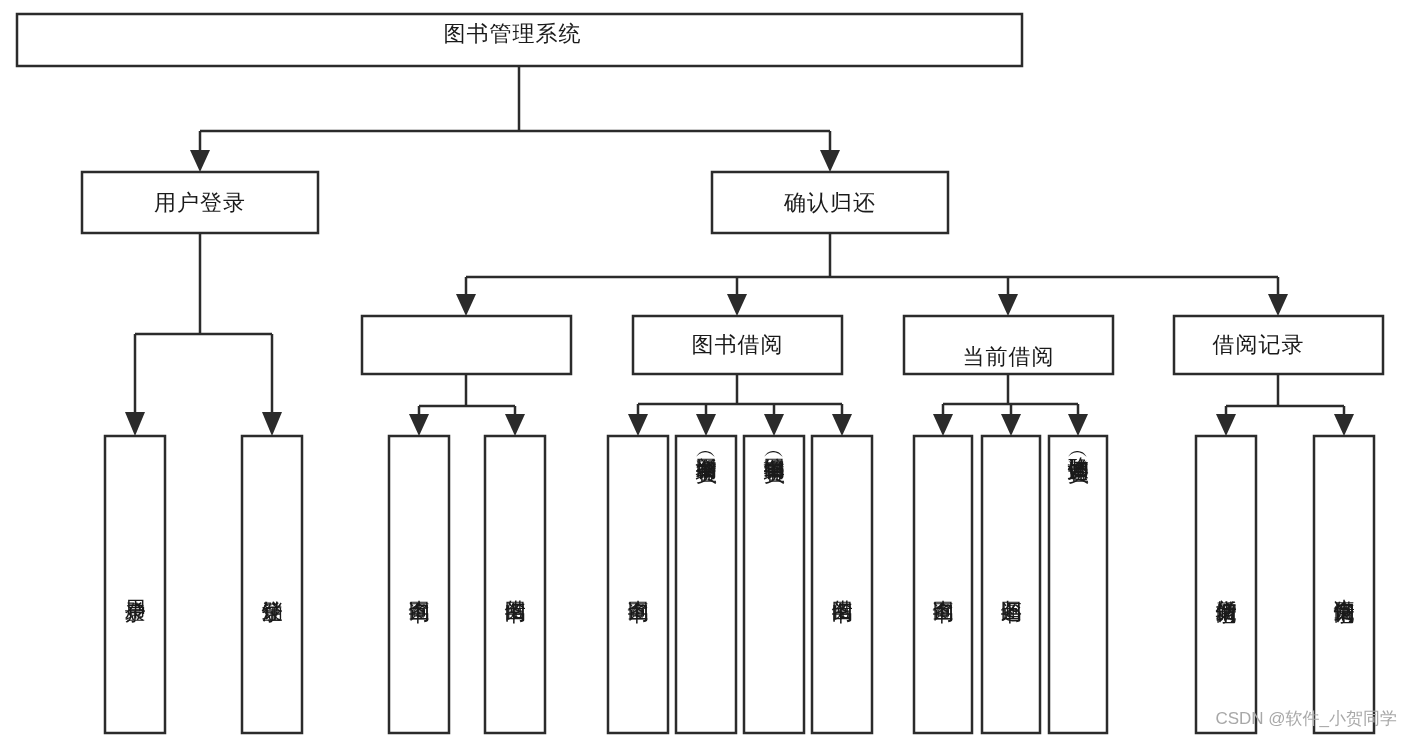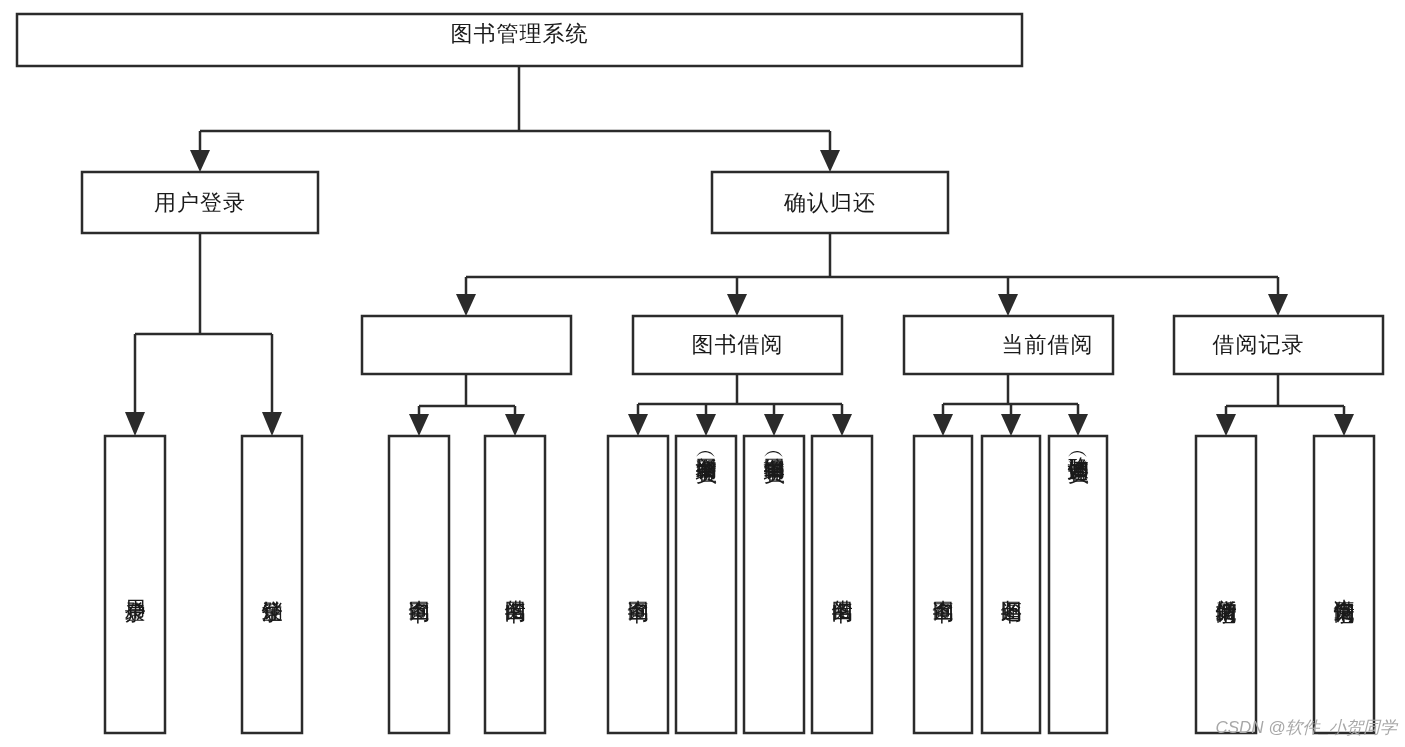--- a/index.html
+++ b/index.html
@@ -70,27 +70,26 @@
   .htext {
     font-family: "Liberation Sans", "DejaVu Sans", sans-serif;
     font-size: 22px;
     color: #1a1a1a;
     letter-spacing: 1px;
     white-space: nowrap;
   }
   #watermark {
     position: absolute;
     right: 8px;
-    bottom: 8px;
+    bottom: 17px;
     font-family: "Liberation Sans", "DejaVu Sans", sans-serif;
     font-size: 17px;
     color: #a8a8a8;
     white-space: nowrap;
     pointer-events: none;
-    font-style: italic;
   }
 </style>
 </head>
 <body>
 
 <div id="diagram-root">
 
   <svg id="tree-svg" viewBox="0 0 1405 747">
 
     <rect class="node-box" x="17" y="14" width="1005" height="52"></rect>
@@ -189,38 +188,38 @@
       <path class="connector" d="M 1278 374 L 1278 406"></path>
       <path class="connector" d="M 1226 406 L 1344 406"></path>
       <path class="connector" d="M 1226 406 L 1226 416"></path>
       <path class="connector" d="M 1344 406 L 1344 416"></path>
       <polygon class="arrow-head" points="1216,414 1236,414 1226,436"></polygon>
       <polygon class="arrow-head" points="1334,414 1354,414 1344,436"></polygon>
     </g>
 
   </svg>
 
-  <div class="htext-holder" style="left:17px; top:14px; width:1005px; height:40px;">
+  <div class="htext-holder" style="left:10px; top:14px; width:1005px; height:40px;">
     <span class="htext">图书管理系统</span>
   </div>
 
   <div class="htext-holder" style="left:82px; top:172px; width:236px; height:61px;">
     <span class="htext">用户登录</span>
   </div>
 
   <div class="htext-holder" style="left:712px; top:172px; width:236px; height:61px;">
     <span class="htext">确认归还</span>
   </div>
 
 
   <div class="htext-holder" style="left:633px; top:316px; width:209px; height:58px;">
     <span class="htext">图书借阅</span>
   </div>
 
-  <div class="htext-holder" style="left:904px; top:316px; width:209px; height:58px;padding-left:39px;">
+  <div class="htext-holder" style="left:904px; top:328px; width:209px; height:58px;">
     <span class="htext">当前借阅</span>
   </div>
 
   <div class="htext-holder" style="left:1174px; top:316px; width:169px; height:58px;justify-content:center;">
     <span class="htext">借阅记录</span>
   </div>
 
   <div class="vtext-holder" style="left:105px; top:436px; width:60px; height:297px;">
     <span class="vtext">用户登录</span>
   </div>

